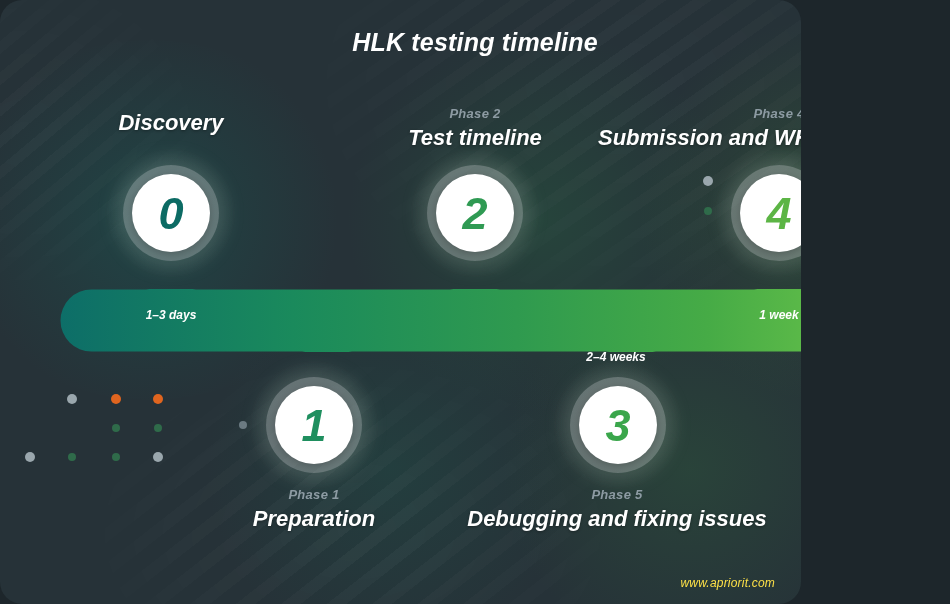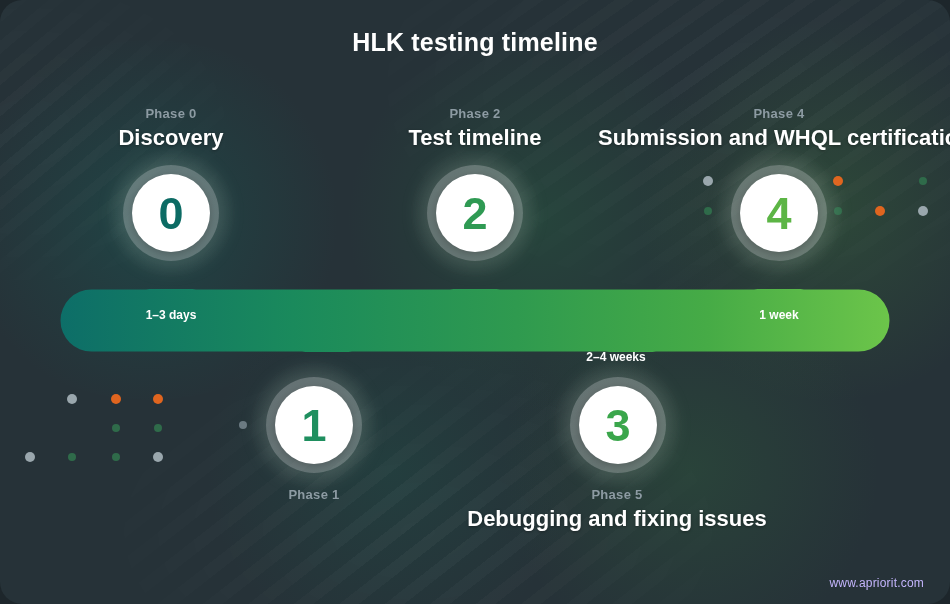--- a/index.html
+++ b/index.html
@@ -4,24 +4,25 @@
 <style>
   * { margin:0; padding:0; box-sizing:border-box; }
   html, body {
     width:950px; height:604px;
     background:#1d262b;
     font-family:"Liberation Sans", sans-serif;
     overflow:hidden;
   }
   #infographic {
     position:relative;
-    width:950px; height:604px;
+    width:801px; height:604px;
     background:#263238;
     border-radius:22px;
     overflow:hidden;
+    font-style:italic;
   }
   
   .bg-dashes {
     position:absolute; inset:0;
     background-image:repeating-linear-gradient(
         -35deg,
         rgba(255,255,255,0.035) 0px,
         rgba(255,255,255,0.035) 11px,
         rgba(255,255,255,0) 11px,
         rgba(255,255,255,0) 26px);
@@ -116,21 +117,21 @@
   #bar-wrap svg { display:block; }
   .dur-label {
     position:absolute; top:308px;
     font-size:12px; font-weight:bold; color:#ffffff;
     text-align:center; white-space:nowrap;
   }
 
   
   #watermark {
     position:absolute; right:26px; bottom:14px;
-    font-size:12px; color:#c4b5fd; letter-spacing:0.2px;
+    font-size:12px; color:#fde047; letter-spacing:0.2px;
   }
 </style>
 </head>
 <body>
 
 <div id="infographic">
 
   <div class="bg-glow glow-a"></div>
   <div class="bg-glow glow-b"></div>
   <div class="bg-glow glow-c"></div>
@@ -155,21 +156,20 @@
       <span class="dot" style="left: 919px; top: 177px; width: 8px; height: 8px; background: rgb(47, 107, 74);"></span>
       <span class="dot" style="left: 704px; top: 207px; width: 8px; height: 8px; background: rgb(47, 107, 74);"></span>
       <span class="dot" style="left: 834px; top: 207px; width: 8px; height: 8px; background: rgb(47, 107, 74);"></span>
       <span class="dot" style="left: 875px; top: 206px; width: 10px; height: 10px; background: rgb(224, 101, 31);"></span>
       <span class="dot" style="left: 918px; top: 206px; width: 10px; height: 10px; background: rgb(154, 167, 173);"></span>
     </div>
 
   <div id="title">HLK testing timeline</div>
 
   <div class="phase-text" style="left:46px; top:106px; width:250px;">
-    <div class="phase-kicker">Phase 0</div>
     <div class="phase-title">Discovery</div>
   </div>
   <div class="phase-text" style="left:350px; top:106px; width:250px;">
     <div class="phase-kicker">Phase 2</div>
     <div class="phase-title">Test timeline</div>
   </div>
   <div class="phase-text" style="left:598px; top:106px; width:362px;">
     <div class="phase-kicker">Phase 4</div>
     <div class="phase-title">Submission and WHQL certification</div>
   </div>
@@ -253,20 +253,21 @@
   <div class="node" style="left:570px; top:377px;">
     <div class="halo"></div>
     <div class="ring"></div>
     <div class="disc">
       <span class="num" style="color: rgb(58, 166, 75);">3</span>
     </div>
   </div>
 
   <div class="phase-text" style="left:189px; top:487px; width:250px;">
     <div class="phase-kicker">Phase 1</div>
+    <div class="phase-title">Preparation</div>
   </div>
   <div class="phase-text" style="left:436px; top:487px; width:362px;">
     <div class="phase-kicker">Phase 5</div>
     <div class="phase-title">Debugging and fixing issues</div>
   </div>
 
   <div id="watermark">www.apriorit.com</div>
 </div>
 
 </body></html>

